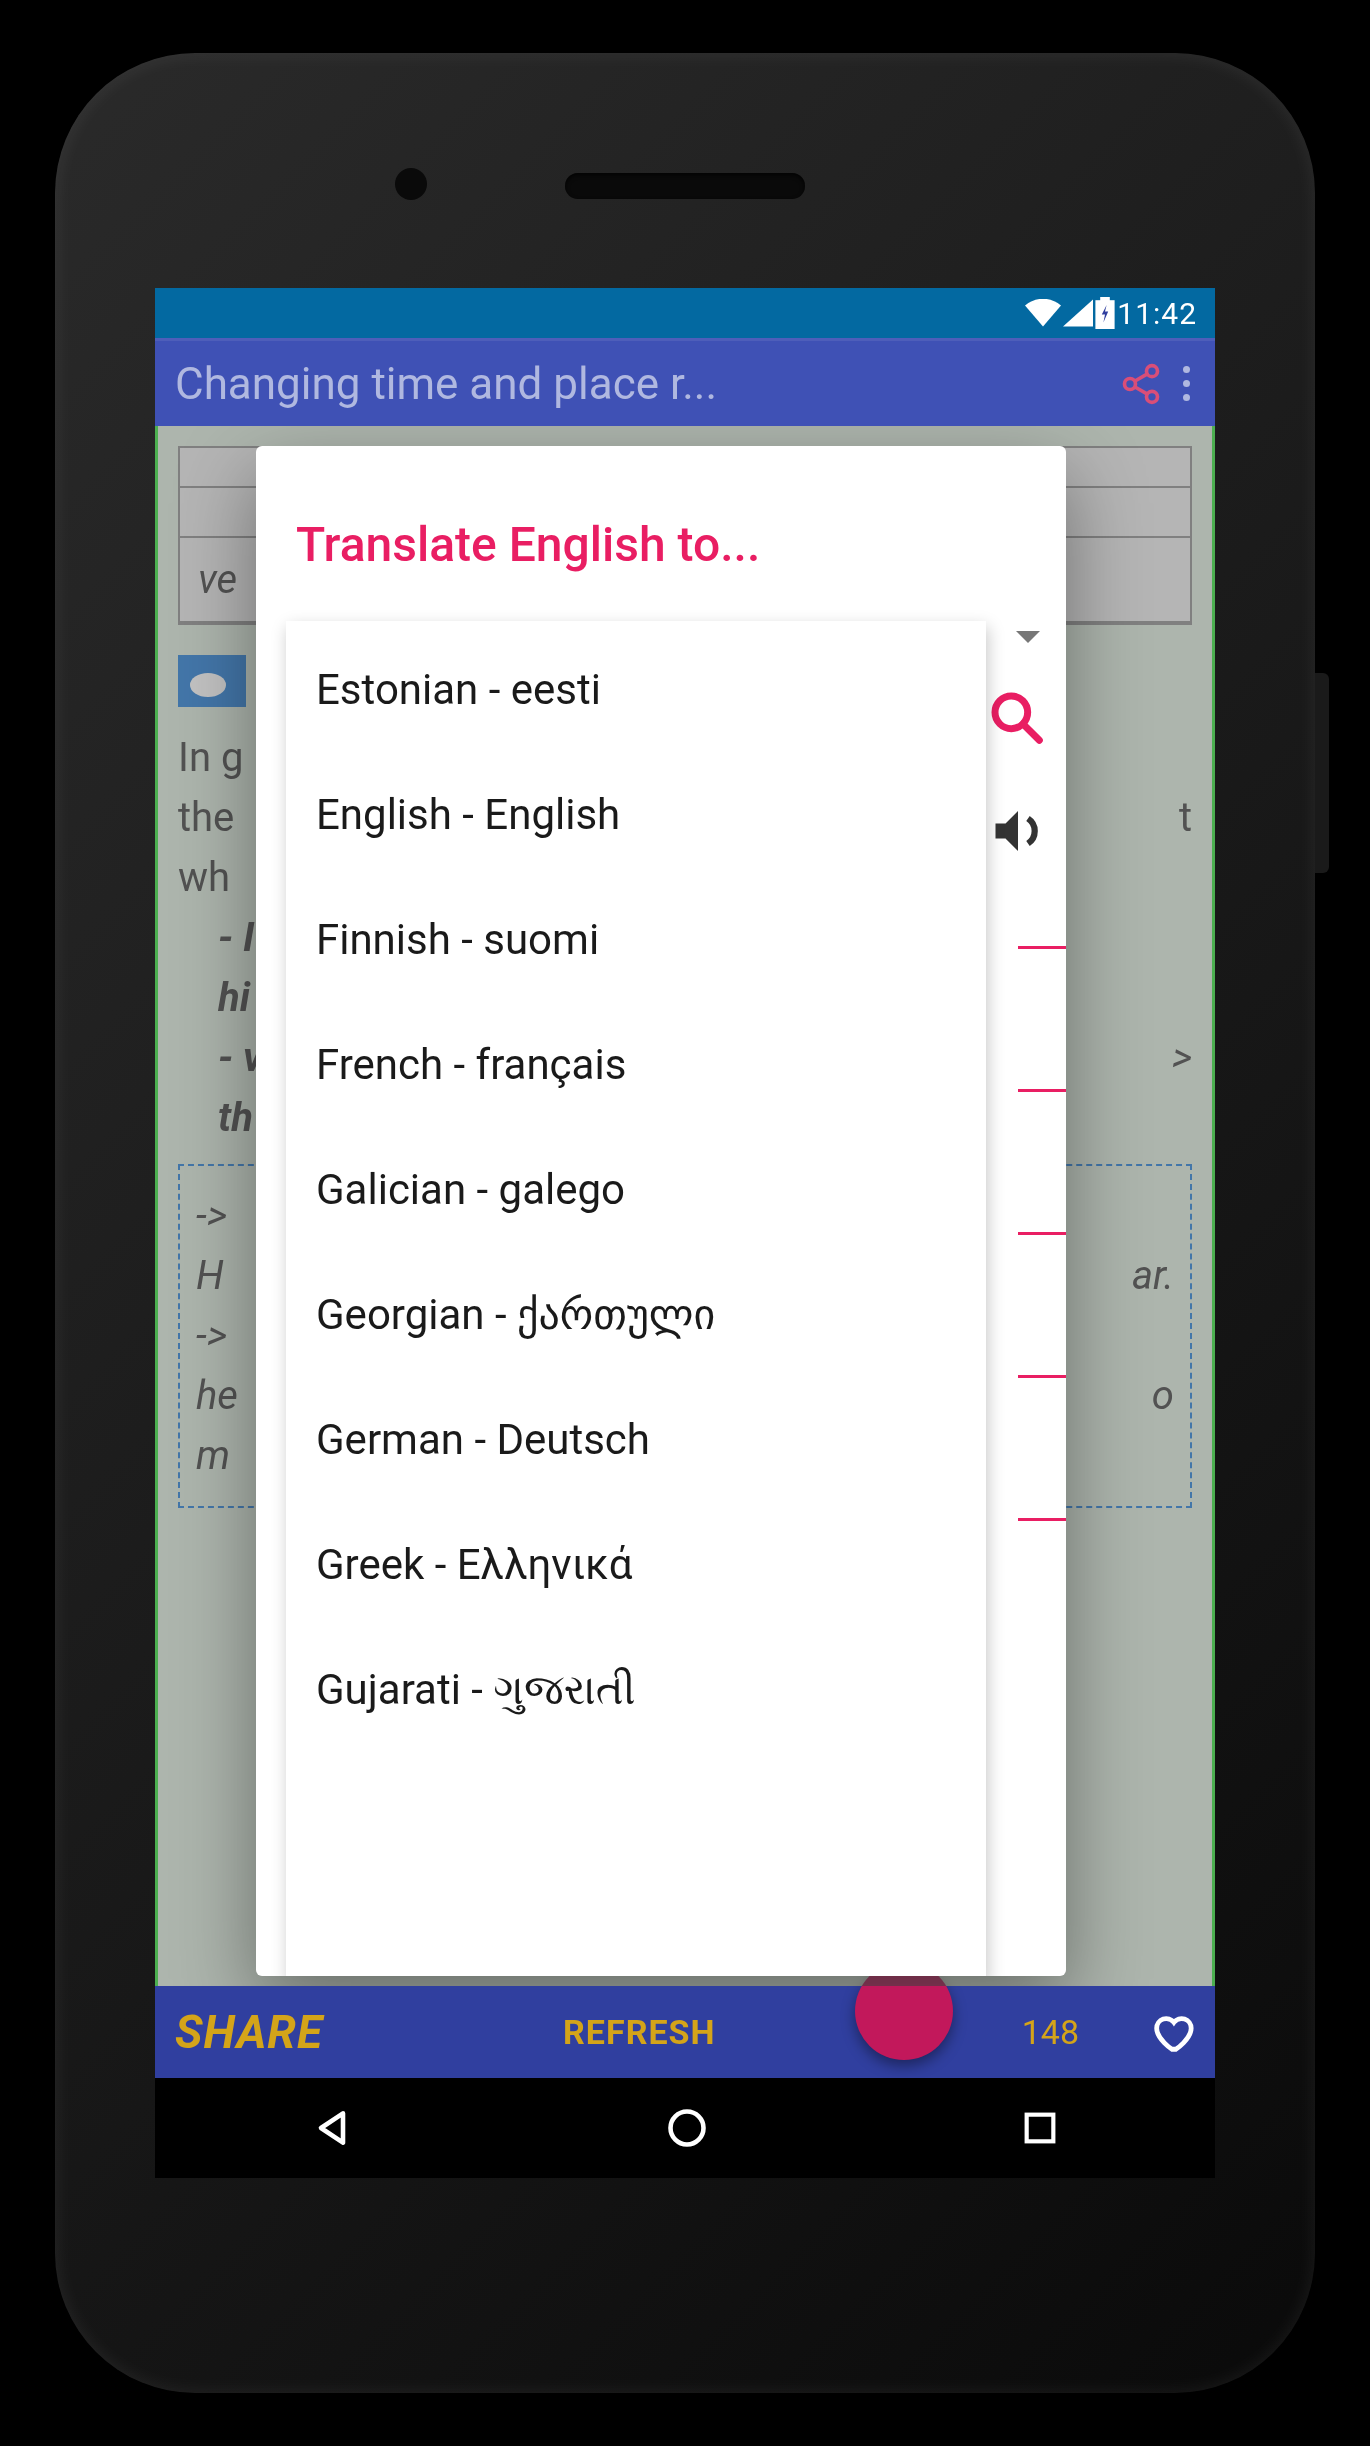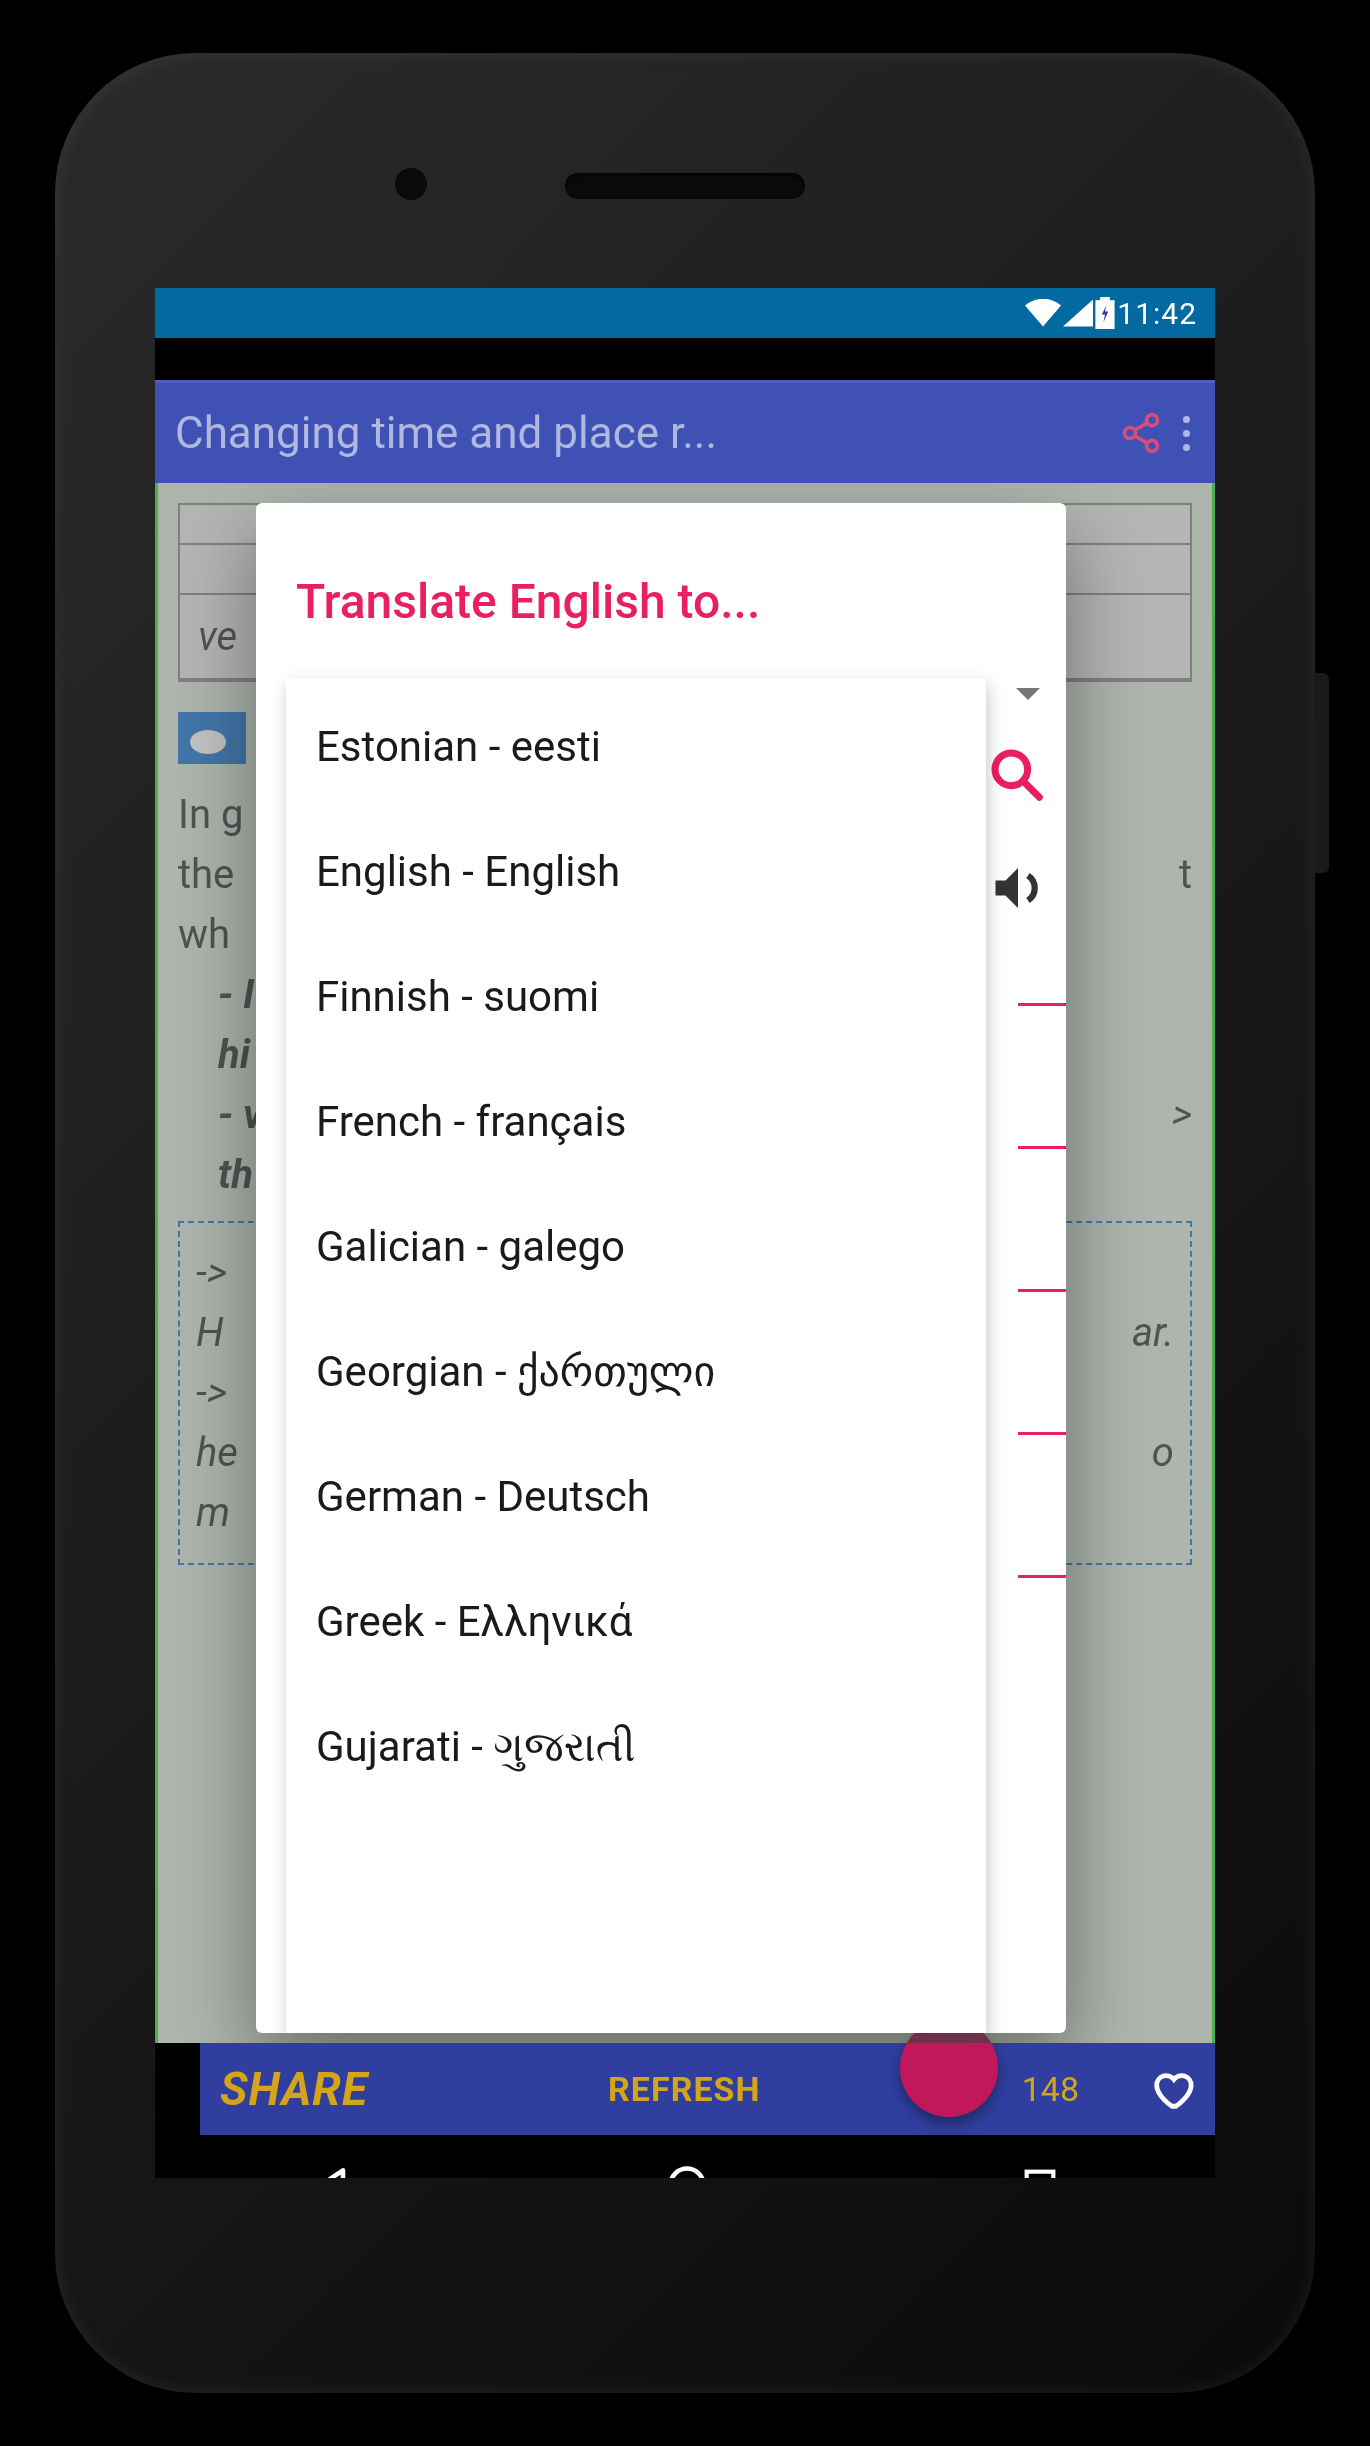--- a/index.html
+++ b/index.html
@@ -77,31 +77,30 @@
   align-items: center;
   justify-content: flex-end;
   padding: 0 18px;
   color: #fff;
   font-size: 30px;
   gap: 2px;
 }
 .status-bar .time { font-weight: 400; letter-spacing: 1px; }
 
 .app-bar {
-  height: 103px;
+  height: 88px;
   background: #3F51B5;
   display: flex;
   align-items: center;
   padding: 0 20px;
   color: #b0b8e0;
   font-size: 44px;
   position: relative;
   border-top: 3px solid rgba(255,255,255,0.08);
   gap: 20px;
-  margin-top: 42px;
 }
 .app-bar .title { flex: 1; white-space: nowrap; overflow: hidden; text-overflow: ellipsis; }
 .app-bar .share-icon { width: 44px; height: 44px; color: #d94e78; }
 .app-bar .more-icon { width: 12px; display:flex; flex-direction:column; gap:7px; }
 .app-bar .more-icon span { width:7px; height:7px; background:#b0b8e0; border-radius:50%; }
 
 .content {
   position: relative;
   height: calc(100% - 50px - 88px - 92px - 100px);
   background: #d9e8d9;
@@ -198,21 +197,20 @@
 .pink-lines span { width: 56px; height:3px; background:#E91E63; display:block; }
 
 .bottom-bar {
   height: 92px;
   background: #303F9F;
   display: flex;
   align-items: center;
   padding: 0 20px;
   gap: 40px;
   position: relative;
-  margin-left: 45px;
 }
 .bottom-bar .share-btn {
   color: #D4A419;
   font-size: 46px;
   font-weight: 700;
   font-style: italic;
   letter-spacing: 1px;
 }
 .bottom-bar .refresh-btn {
   color: #D4A419;

